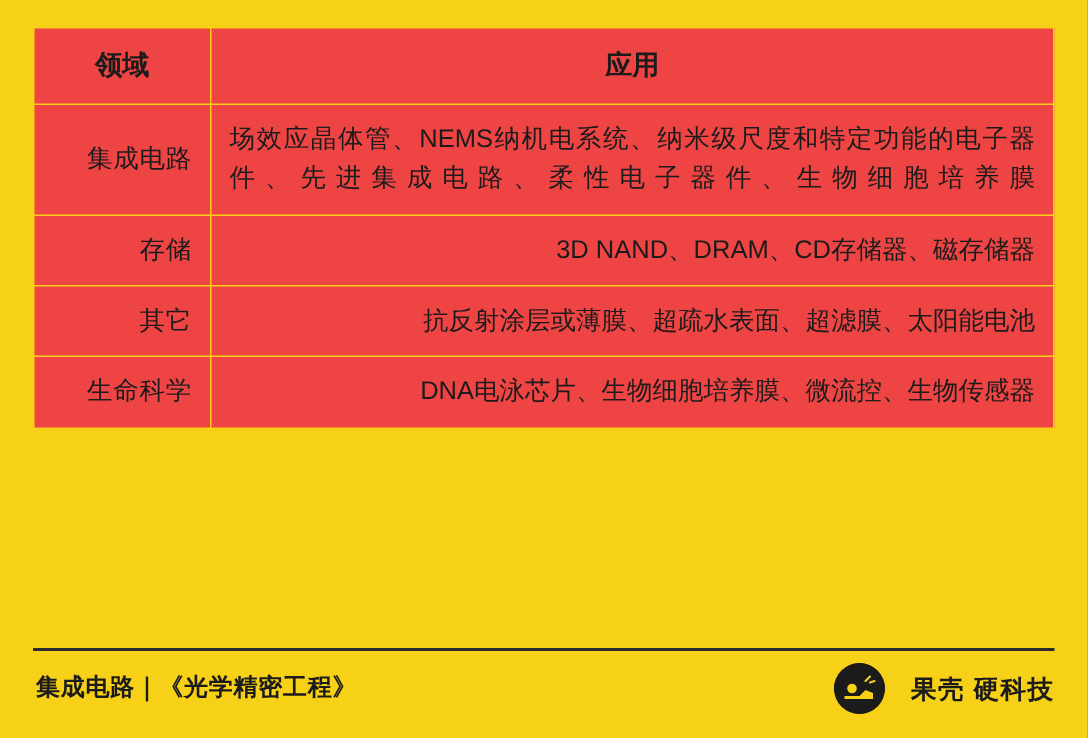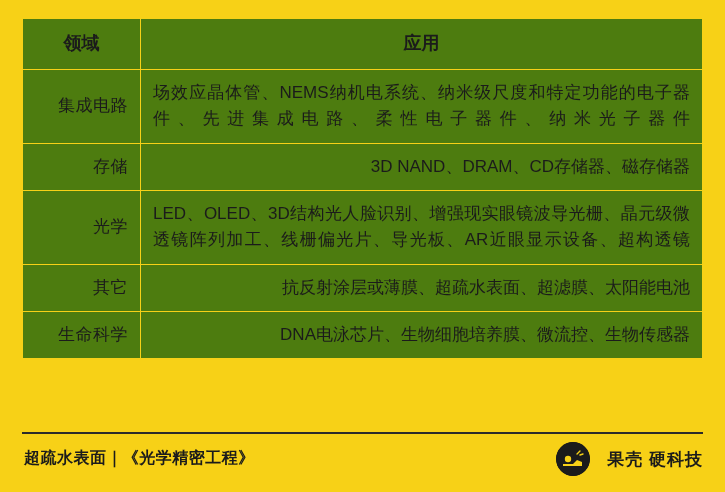--- a/index.html
+++ b/index.html
@@ -18,21 +18,21 @@
     position: relative;
     width: 725px;
     height: 492px;
     background: #F7D117;
     padding: 18px 22px 0 22px;
   }
   table.spec {
     width: 681px;
     border-collapse: collapse;
     table-layout: fixed;
-    background: #4d7c0f;
+    background: #ef4444;
   }
   table.spec td, table.spec th {
     border: 1.5px solid #F7D117;
     padding: 10px 12px;
     font-size: 17px;
     color: #1b1b1b;
     line-height: 1.55;
     vertical-align: middle;
   }
   table.spec th {
@@ -116,44 +116,40 @@
     </colgroup>
     <thead>
       <tr>
         <th>领域</th>
         <th>应用</th>
       </tr>
     </thead>
     <tbody>
       <tr>
         <td class="domain-cell">集成电路</td>
-        <td class="app-cell left-ish">场效应晶体管、NEMS纳机电系统、纳米级尺度和特定功能的电子器件、先进集成电路、柔性电子器件、纳米光子器件</td>
+        <td class="app-cell left-ish">场效应晶体管、NEMS纳机电系统、纳米级尺度和特定功能的电子器件、先进集成电路、柔性电子器件、生物细胞培养膜</td>
       </tr>
       <tr>
         <td class="domain-cell">存储</td>
         <td class="app-cell">3D NAND、DRAM、CD存储器、磁存储器</td>
-      </tr>
-      <tr>
-        <td class="domain-cell">光学</td>
-        <td class="app-cell left-ish">LED、OLED、3D结构光人脸识别、增强现实眼镜波导光栅、晶元级微透镜阵列加工、线栅偏光片、导光板、AR近眼显示设备、超构透镜</td>
       </tr>
       <tr>
         <td class="domain-cell">其它</td>
         <td class="app-cell">抗反射涂层或薄膜、超疏水表面、超滤膜、太阳能电池</td>
       </tr>
       <tr>
         <td class="domain-cell">生命科学</td>
         <td class="app-cell">DNA电泳芯片、生物细胞培养膜、微流控、生物传感器</td>
       </tr>
     </tbody>
   </table>
 
   <div class="footer">
     <div class="footer-rule"></div>
-    <div class="footer-text">超疏水表面｜《光学精密工程》</div>
+    <div class="footer-text">集成电路｜《光学精密工程》</div>
     <div class="brand">
       <div class="brand-mark">
         <svg width="34" height="34" viewBox="0 0 34 34" aria-hidden="true">
           <circle cx="17" cy="17" r="17" fill="#1b1b1b"></circle>
           <path d="M7 22 L17 22 L21 18 L26 20 L26 24 L7 24 Z" fill="#F7D117"></path>
           <circle cx="12" cy="17" r="3.2" fill="#F7D117"></circle>
           <path d="M21 12 L24 9 M24 13 L27 12" stroke="#F7D117" stroke-width="1.4" stroke-linecap="round" fill="none"></path>
         </svg>
       </div>
       <div class="brand-name">果壳 硬科技</div>

